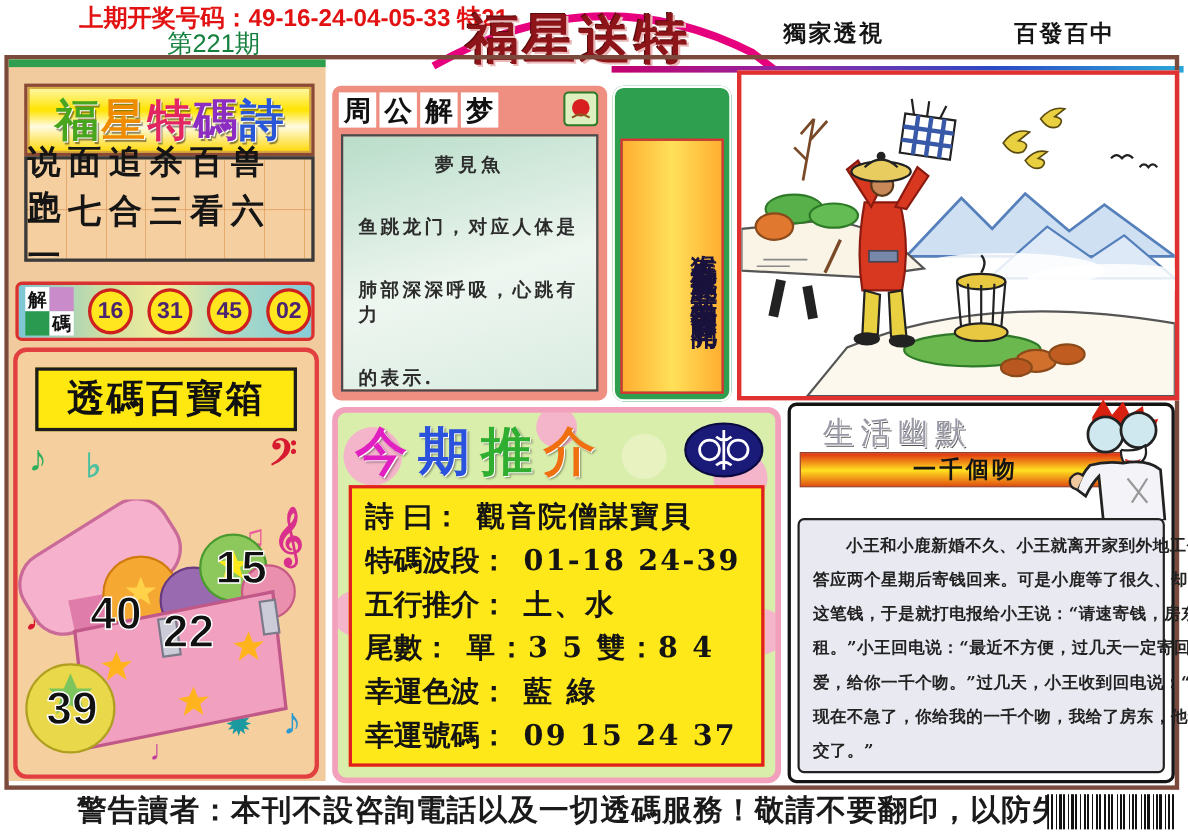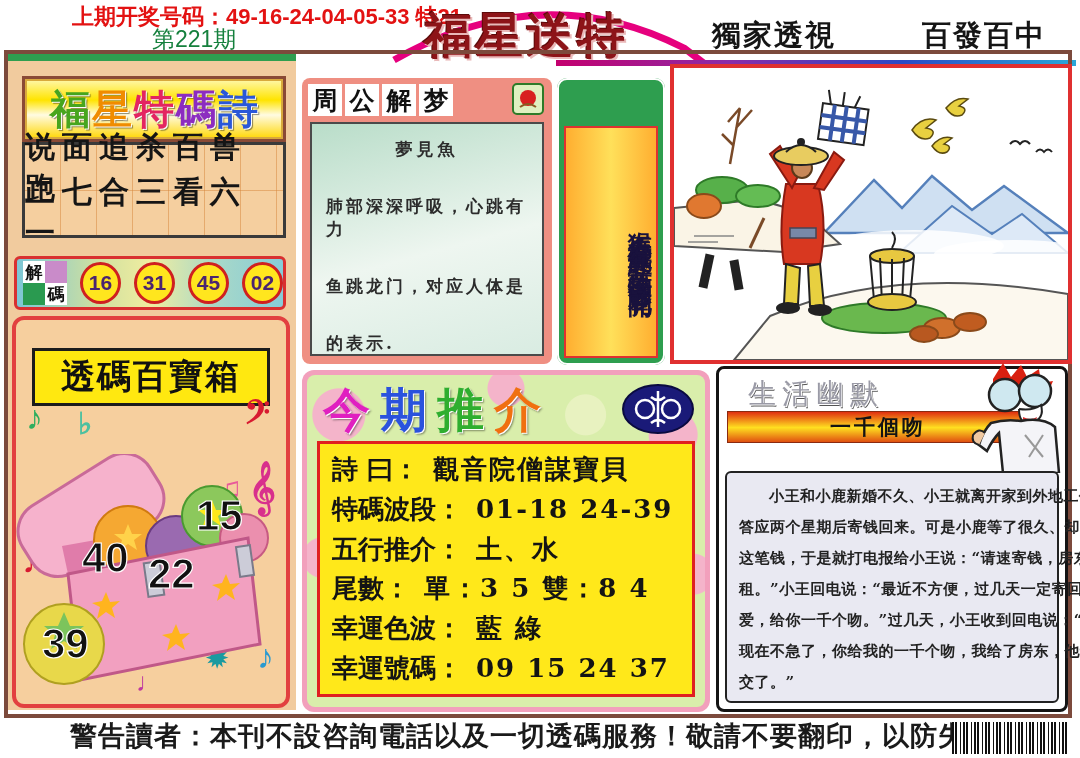--- a/index.html
+++ b/index.html
@@ -5,21 +5,21 @@
   html,body{margin:0;padding:0;background:#fff;}
   #page{position:relative;width:1080px;height:758px;background:#fff;overflow:hidden;
         font-family:"Liberation Sans",sans-serif;}
   
   .last-draw{position:absolute;left:72px;top:2px;font-size:22px;font-weight:bold;color:#e31212;}
   .issue{position:absolute;left:152px;top:24px;font-size:23px;color:#15803d;}
   .logo-swoosh{position:absolute;left:392px;top:-2px;}
   .logo{position:absolute;left:424px;top:4px;font-size:48px;font-weight:900;color:#8d1418;
         letter-spacing:3px;font-family:"DejaVu Serif",serif;
         text-shadow:2px 2px 0 #e9b9b9, -1px -1px 0 #5c0a0a;}
-  .slogan{position:absolute;top:16px;font-size:29px;font-weight:900;color:#151515;letter-spacing:2px;}
+  .slogan{position:absolute;top:16px;font-size:21px;font-weight:900;color:#151515;letter-spacing:2px;}
   .slogan.l{left:712px}.slogan.r{left:922px}
   .grad-line{position:absolute;left:556px;top:60px;width:520px;height:6px;
         background:linear-gradient(90deg,#c4006e,#8a2ba8,#2b49c4,#2aa7d8);}
   .frame{position:absolute;left:4px;top:50px;width:1060px;height:660px;border:4px solid #7c4a3c;}
   
   .left-panel{position:absolute;left:8px;top:54px;width:288px;height:656px;background:#f1cb9e;}
   .green-stripe{position:absolute;left:0;top:0;width:100%;height:7px;background:#2e9e4f;}
   .poem-banner{position:absolute;left:22px;top:76px;width:258px;height:60px;border:3px solid #8a4a35;
         background:linear-gradient(180deg,#fff8b0,#ffe400 35%,#fffbe2 60%,#ffd700);
         display:flex;align-items:center;justify-content:center;gap:2px;box-shadow:inset 0 0 0 2px #d8a93c;}
@@ -36,21 +36,21 @@
   .decode-strip{position:absolute;left:14px;top:256px;width:272px;height:54px;border:3px solid #d93030;
         border-radius:6px;background:linear-gradient(90deg,#7cc6d6,#cfe0a0 30%,#f0eda0 50%,#a8d8c8 75%,#86ccd8);
         display:flex;align-items:center;gap:13px;padding-left:6px;box-sizing:border-box;}
   .decode-icon{width:44px;height:44px;display:grid;grid-template-columns:22px 22px;grid-template-rows:22px 22px;}
   .decode-icon div{display:flex;align-items:center;justify-content:center;font-size:17px;font-weight:900;color:#111;}
   .dc-tl{background:#fff}.dc-tr{background:#c98bc9}.dc-bl{background:#2a9a50}.dc-br{background:#fff}
   .num-ball{width:42px;height:42px;border-radius:50%;background:#ffe61e;border:3px solid #cf2020;
         display:flex;align-items:center;justify-content:center;font-size:21px;font-weight:900;color:#4a2470;box-sizing:border-box;}
   .treasure-box{position:absolute;left:12px;top:316px;width:278px;height:392px;border:4px solid #e24040;
         border-radius:12px;background:#f6cf9e;box-sizing:border-box;overflow:hidden;}
-  .treasure-title{margin:28px auto 0;width:238px;height:58px;background:#ffe810;border:3px solid #1c1c1c;
+  .treasure-title{margin:14px auto 0;width:238px;height:58px;background:#ffe810;border:3px solid #1c1c1c;
         display:flex;align-items:center;justify-content:center;font-size:34px;font-weight:900;color:#111;
         font-family:"DejaVu Serif",serif;letter-spacing:2px;box-sizing:border-box;}
   .note{position:absolute;font-weight:900;pointer-events:none;}
   
   .dream-box{position:absolute;left:302px;top:78px;width:250px;height:286px;background:#ef8f82;
         border-radius:8px;box-sizing:border-box;padding:6px;}
   .dream-title{display:flex;gap:3px;align-items:center;}
   .dream-title span{width:34px;height:32px;background:#fff;display:flex;align-items:center;justify-content:center;
         font-size:25px;font-weight:900;color:#111;font-family:"DejaVu Serif",serif;}
   .dream-stamp{position:absolute;right:8px;top:5px;}
@@ -214,22 +214,22 @@
       <span>解</span>
       <span>梦</span>
     </div>
     <svg class="dream-stamp" width="32" height="32" viewBox="0 0 32 32">
       <rect x="1" y="1" width="30" height="30" rx="4" fill="#dff0c0" stroke="#2e7a28" stroke-width="2"></rect>
       <circle cx="16" cy="15" r="8" fill="#d82020"></circle>
       <path d="M8,24 q8,-6 16,0" stroke="#8a5a20" stroke-width="2" fill="none"></path>
     </svg>
     <div class="dream-inner">
       <div class="dream-sub">夢見魚</div>
+      <div class="dream-line">鱼跳龙门，对应人体是</div>
       <div class="dream-line">肺部深深呼吸，心跳有力</div>
-      <div class="dream-line">鱼跳龙门，对应人体是</div>
       <div class="dream-line">的表示.</div>
     </div>
   </div>
 
   <div class="two-box">
     <div class="two-body">
       <span>猴馬龍鼠兔紅藍</span>
       <span>萬物復蘇百花開</span>
     </div>
   </div>

